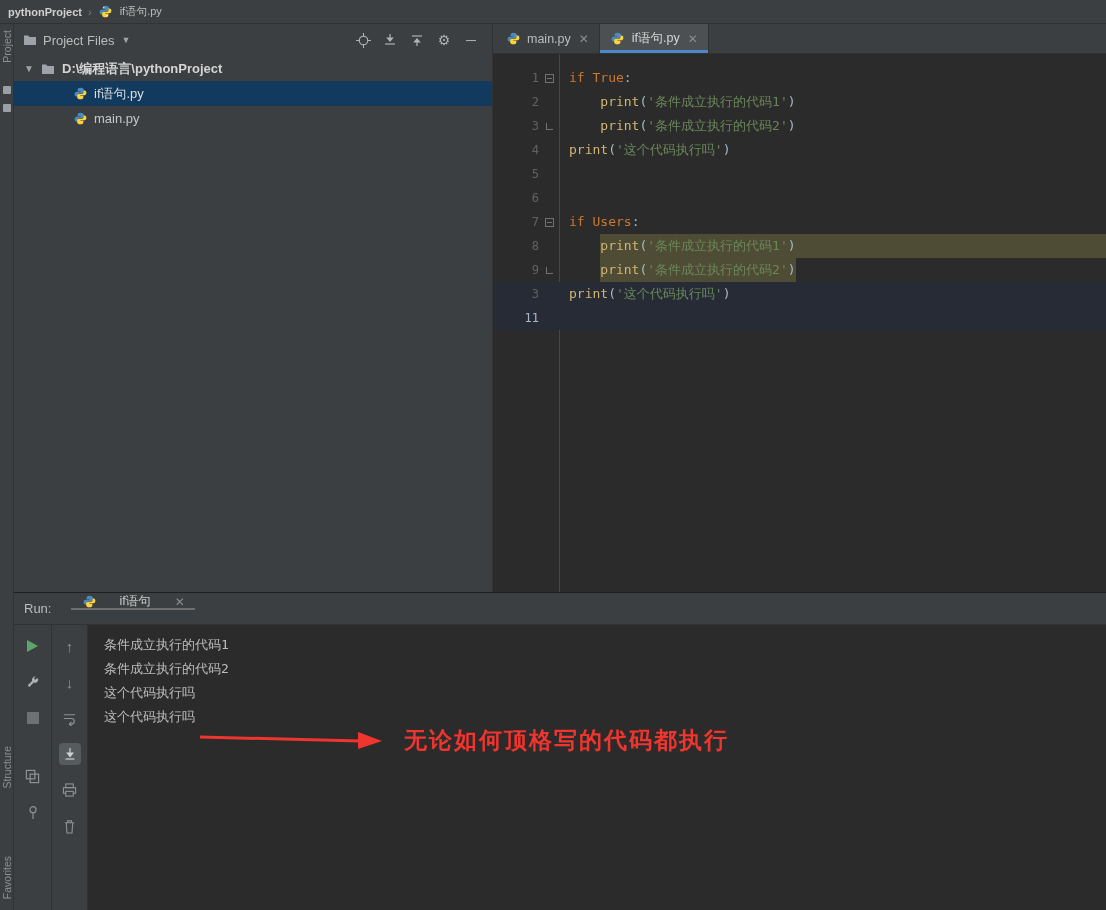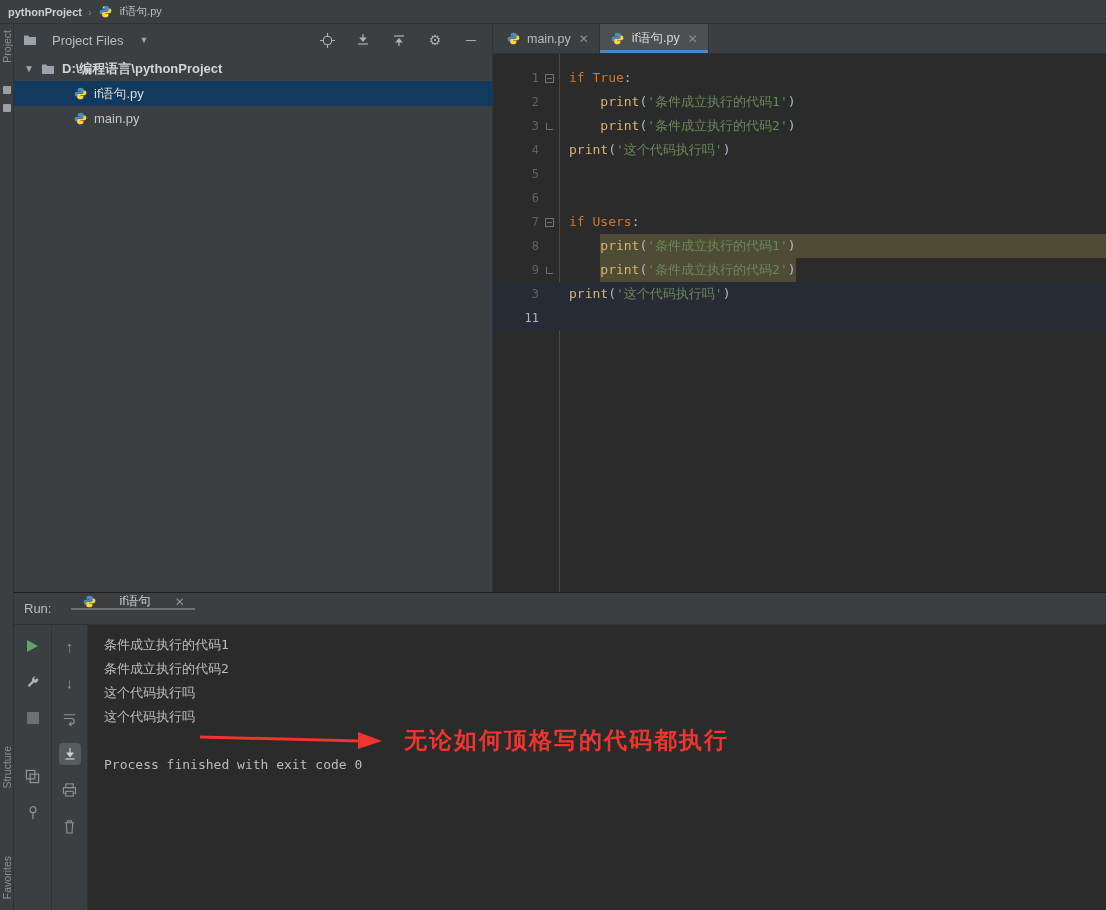--- a/index.html
+++ b/index.html
@@ -23,21 +23,21 @@
   .vlabel{position:absolute;left:1px;writing-mode:vertical-rl;transform:rotate(180deg);font-size:10.5px;color:#8c9092;white-space:nowrap}
   .vlabel.top{top:6px}
   .vlabel.b1{top:722px}
   .vlabel.b2{top:832px}
   .mini-tool{position:absolute;left:3px;width:8px;height:8px;background:#9aa0a3;border-radius:1px}
 
   .content{flex:1;display:flex;flex-direction:column;min-width:0}
   .upper{display:flex;height:568px}
 
   .project-panel{width:479px;flex:none;background:#3c3f41;border-right:1px solid #323232;display:flex;flex-direction:column}
-  .pp-header{height:32px;display:flex;align-items:center;padding:0 10px 0 8px;gap:14px;font-size:13px;color:#bbbbbb}
+  .pp-header{height:32px;display:flex;align-items:center;padding:0 10px 0 8px;gap:5px;font-size:13px;color:#bbbbbb}
   .pp-header .spacer{flex:1}
   .pp-header .hicon{width:22px;height:22px;display:flex;align-items:center;justify-content:center;color:#afb1b3;font-size:14px}
   .dd-arrow{color:#9fa3a6;font-size:9px;margin-left:2px}
   .tree{flex:1;overflow:hidden;font-size:13px}
   .tree-row{height:25px;display:flex;align-items:center;gap:6px;color:#c5c5c5}
   .tree-root{padding-left:10px;font-weight:bold;color:#d4d4d4}
   .tree-chevron{color:#9fa3a6;font-size:10px;width:10px}
   .tree-child{padding-left:58px}
   .tree-child.selected{background:var(--tree-selection);color:#dcdcdc}
 
@@ -365,21 +365,20 @@
               </svg>
           </span>
         </div>
         <div class="console">
           <div>
               <div class="console-line out">条件成立执行的代码1</div>
               <div class="console-line out">条件成立执行的代码2</div>
               <div class="console-line out">这个代码执行吗</div>
               <div class="console-line out">这个代码执行吗</div>
               <div class="console-line blank"> </div>
-              <div class="console-line out">Process finished with exit code 0</div>
             </div>
           <svg class="annotation-arrow" width="186" height="22" viewBox="0 0 186 22">
             <path d="M2 8 L162 12" stroke="#f0342e" stroke-width="3" fill="none"></path>
             <polygon points="160,3 184,12 160,20" fill="#f0342e"></polygon>
           </svg>
           <div class="annotation-text">无论如何顶格写的代码都执行</div>
         </div>
       </div>
     </div>
   </div>

